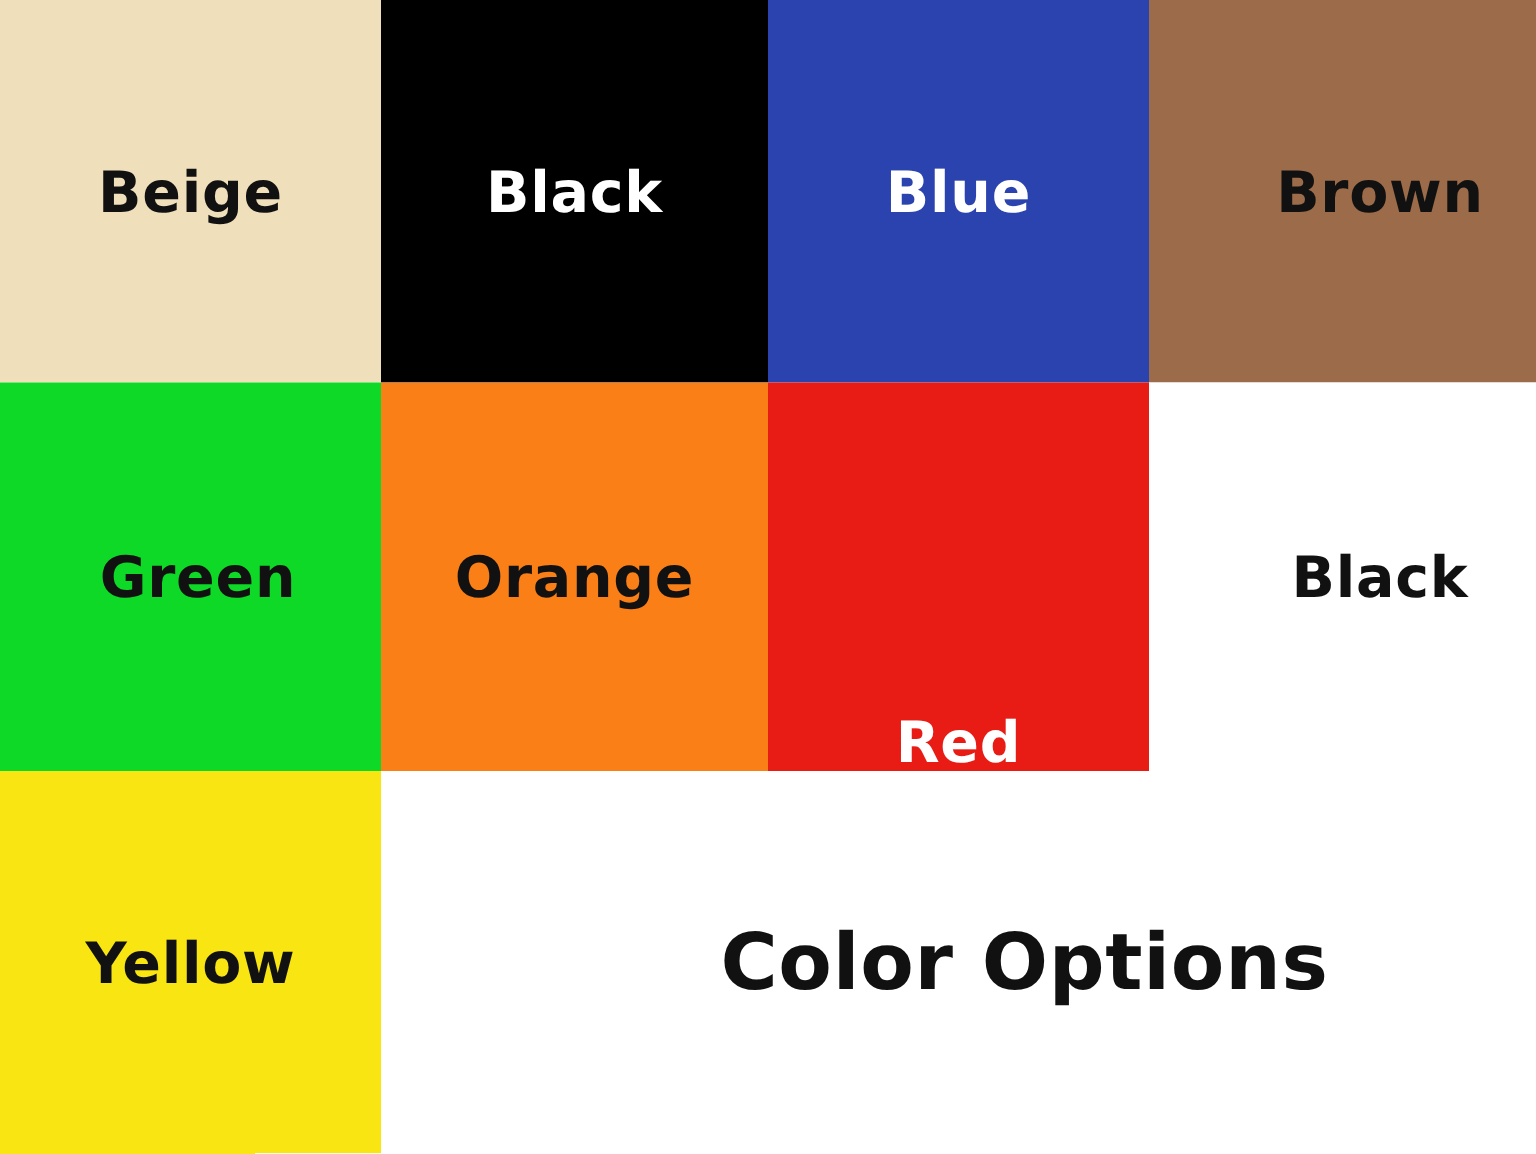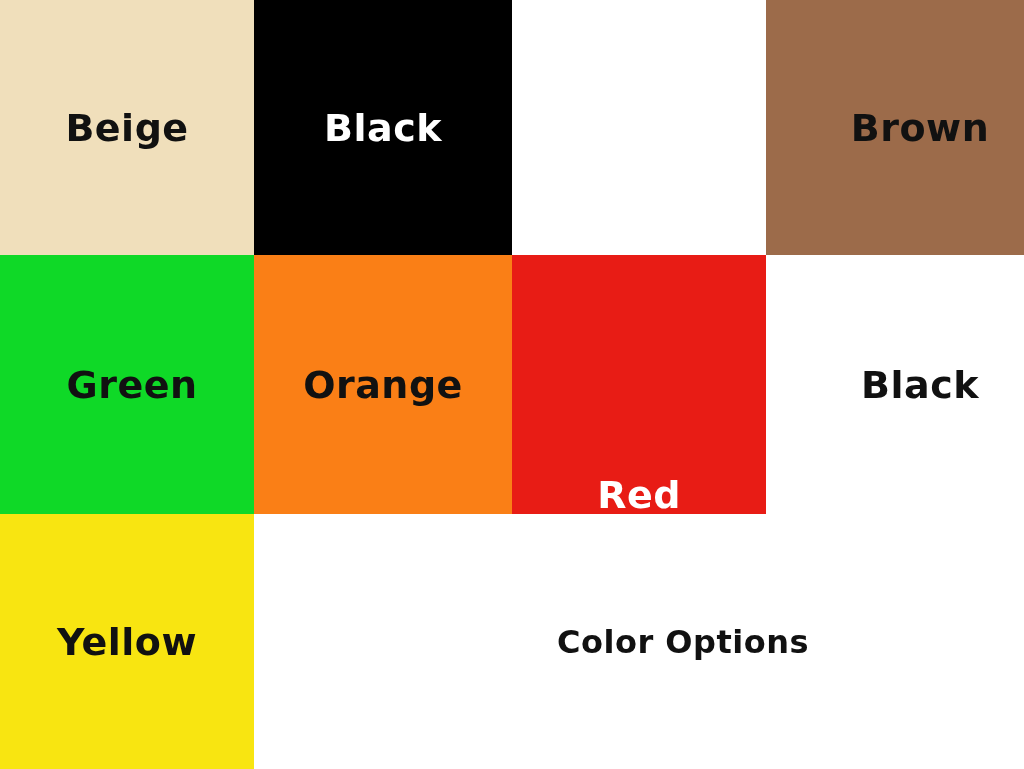--- a/index.html
+++ b/index.html
@@ -66,21 +66,21 @@
     left: 254px;
     top: 0;
     width: 770px;
     height: 100%;
     display: flex;
     align-items: center;
     justify-content: center;
   }
   .board-title {
     font-family: "DejaVu Sans", "Liberation Sans", sans-serif;
-    font-size: 32px;
+    font-size: 52px;
     font-weight: 700;
     color: #111111;
     letter-spacing: 0.5px;
     line-height: 1;
     white-space: nowrap;
     text-align: center;
     transform: translateX(30px);
     margin-left: 28px;
   }
 </style>
@@ -92,20 +92,23 @@
   <div class="swatch-row row-1">
 
     <div class="swatch col-1" style="background-color: rgb(240, 223, 187);">
       <span class="swatch-label" style="color: rgb(17, 17, 17);">Beige</span>
     </div>
 
     <div class="swatch col-2" style="background-color: rgb(0, 0, 0);">
       <span class="swatch-label" style="color: rgb(255, 255, 255);">Black</span>
     </div>
 
+    <div class="swatch col-3" style="background-color: rgb(43, 67, 174);">
+      <span class="swatch-label" style="color: rgb(255, 255, 255);">Blue</span>
+    </div>
 
     <div class="swatch col-4" style="background-color: rgb(156, 107, 74);">
       <span class="swatch-label" style="color: rgb(17, 17, 17);">Brown</span>
     </div>
 
   </div>
 
   <div class="swatch-row row-2">
 
     <div class="swatch col-1" style="background-color: rgb(15, 217, 39);">

